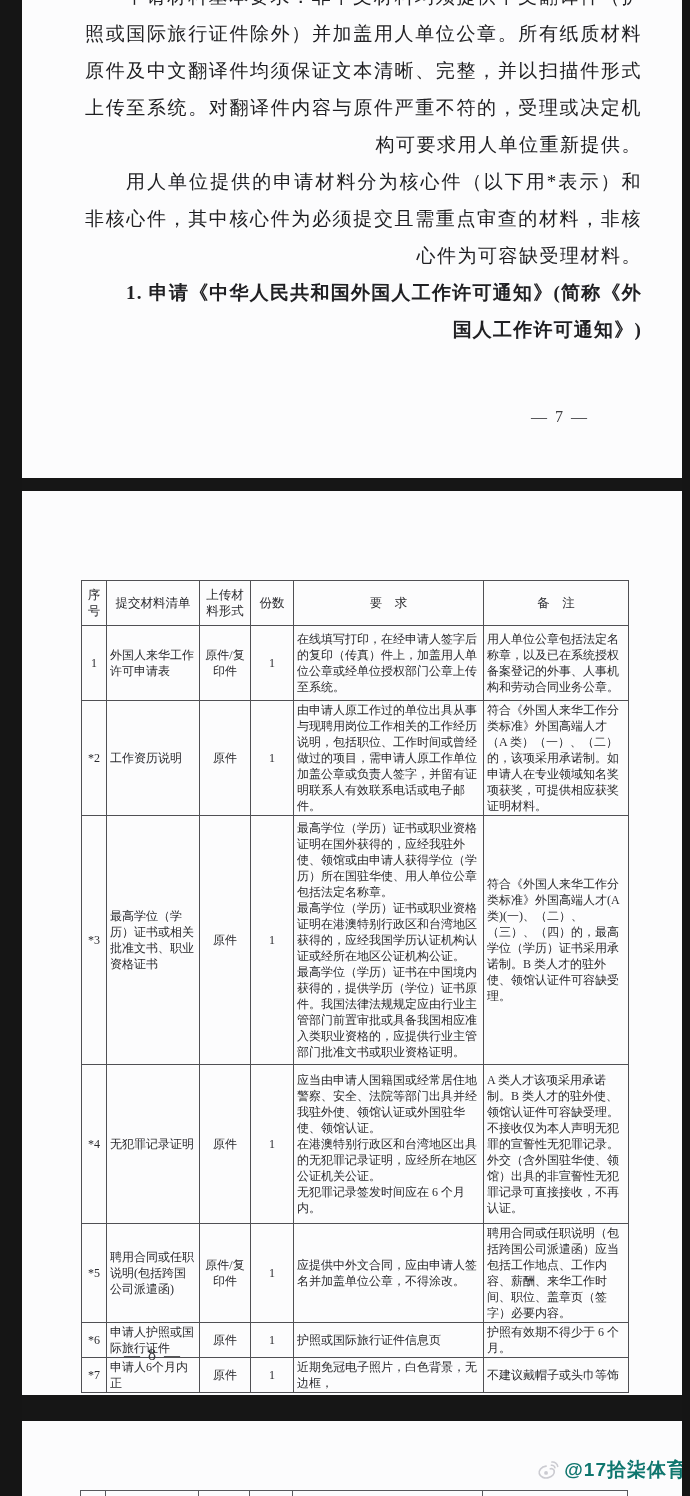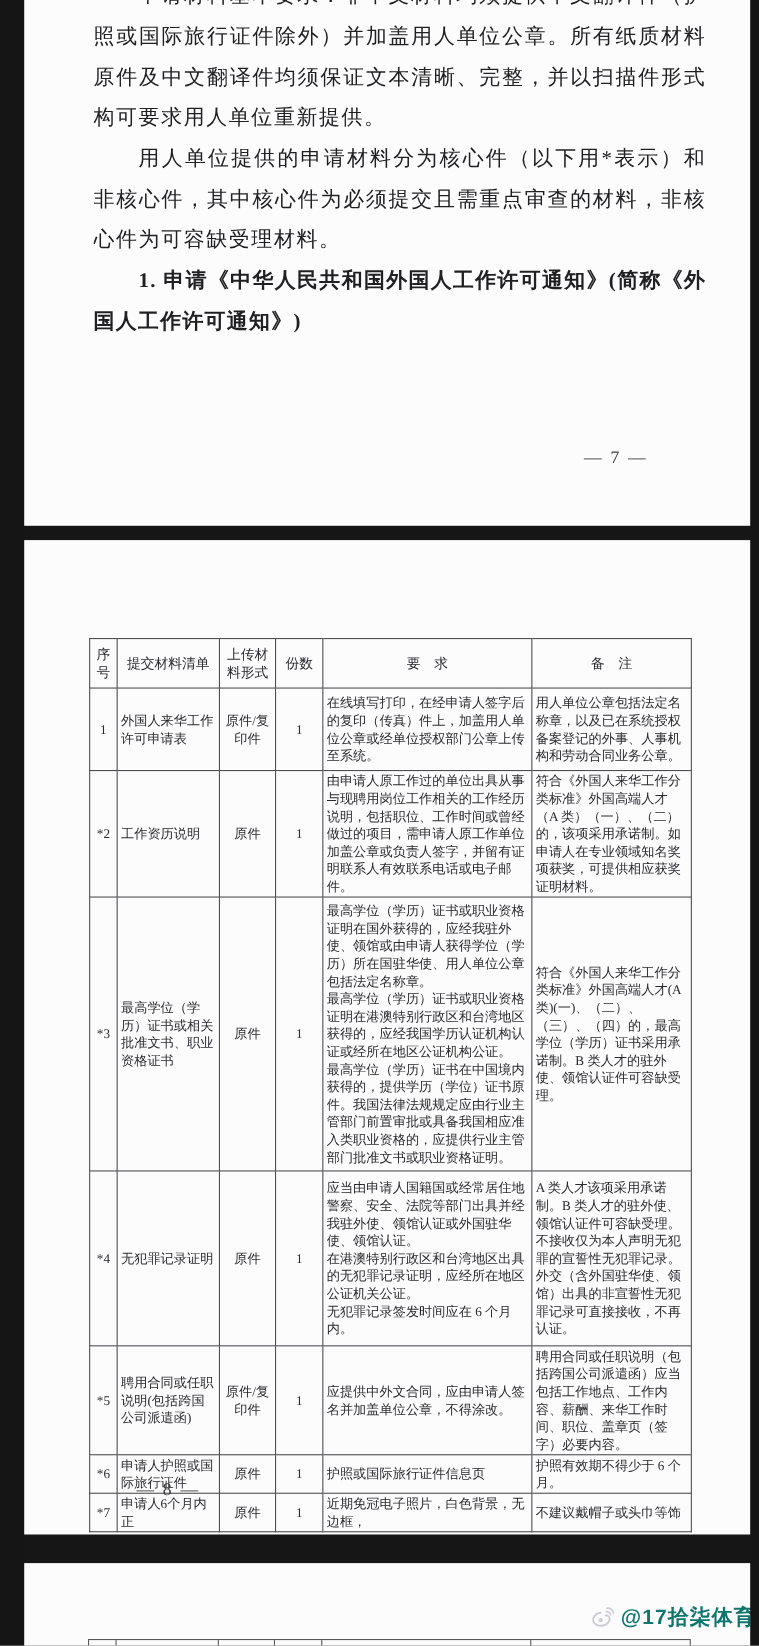--- a/index.html
+++ b/index.html
@@ -18,21 +18,21 @@
   .sep2{height:27px;}
   .bar{position:absolute;top:0;bottom:0;background:#151515;z-index:6;}
   .bar.left{left:0;width:22px;}
   .bar.right{right:0;width:8px;}
 
   
   .p7text{
     position:absolute;left:85px;top:-22px;width:557px;
     font-size:19px;line-height:37px;letter-spacing:1.5px;color:#202023;
   }
-  .p7line{white-space:nowrap;overflow:hidden;}
+  .p7line{white-space:nowrap;overflow:hidden;text-align:right;}
   .p7line.fill{white-space:normal;text-align:justify;text-align-last:justify;}
   .p7line.indent{padding-left:41px;}
   .p7line.bold{font-weight:700;letter-spacing:1.2px;}
   .pagenum{position:absolute;font-size:16px;color:#3a3a3d;letter-spacing:2px;white-space:nowrap;}
   .p7num{left:531px;top:408px;}
   .p8num{left:124px;top:855px;}
 
   
   table.mtable{
     position:absolute;left:81px;top:89px;width:547px;
@@ -62,20 +62,21 @@
 </head>
 <body>
 
 <div class="canvas">
 
   <section class="page page7">
     <div class="p7text" id="p7lines">
         <div class="p7line fill indent">申请材料基本要求：非中文材料均须提供中文翻译件（护</div>
         <div class="p7line fill">照或国际旅行证件除外）并加盖用人单位公章。所有纸质材料</div>
         <div class="p7line fill">原件及中文翻译件均须保证文本清晰、完整，并以扫描件形式</div>
+        <div class="p7line fill">上传至系统。对翻译件内容与原件严重不符的，受理或决定机</div>
         <div class="p7line">构可要求用人单位重新提供。</div>
         <div class="p7line fill indent">用人单位提供的申请材料分为核心件（以下用*表示）和</div>
         <div class="p7line fill">非核心件，其中核心件为必须提交且需重点审查的材料，非核</div>
         <div class="p7line">心件为可容缺受理材料。</div>
         <div class="p7line fill indent bold">1. 申请《中华人民共和国外国人工作许可通知》(简称《外</div>
         <div class="p7line bold">国人工作许可通知》)</div>
       </div>
     <div class="pagenum p7num">— 7 —</div>
   </section>
 

